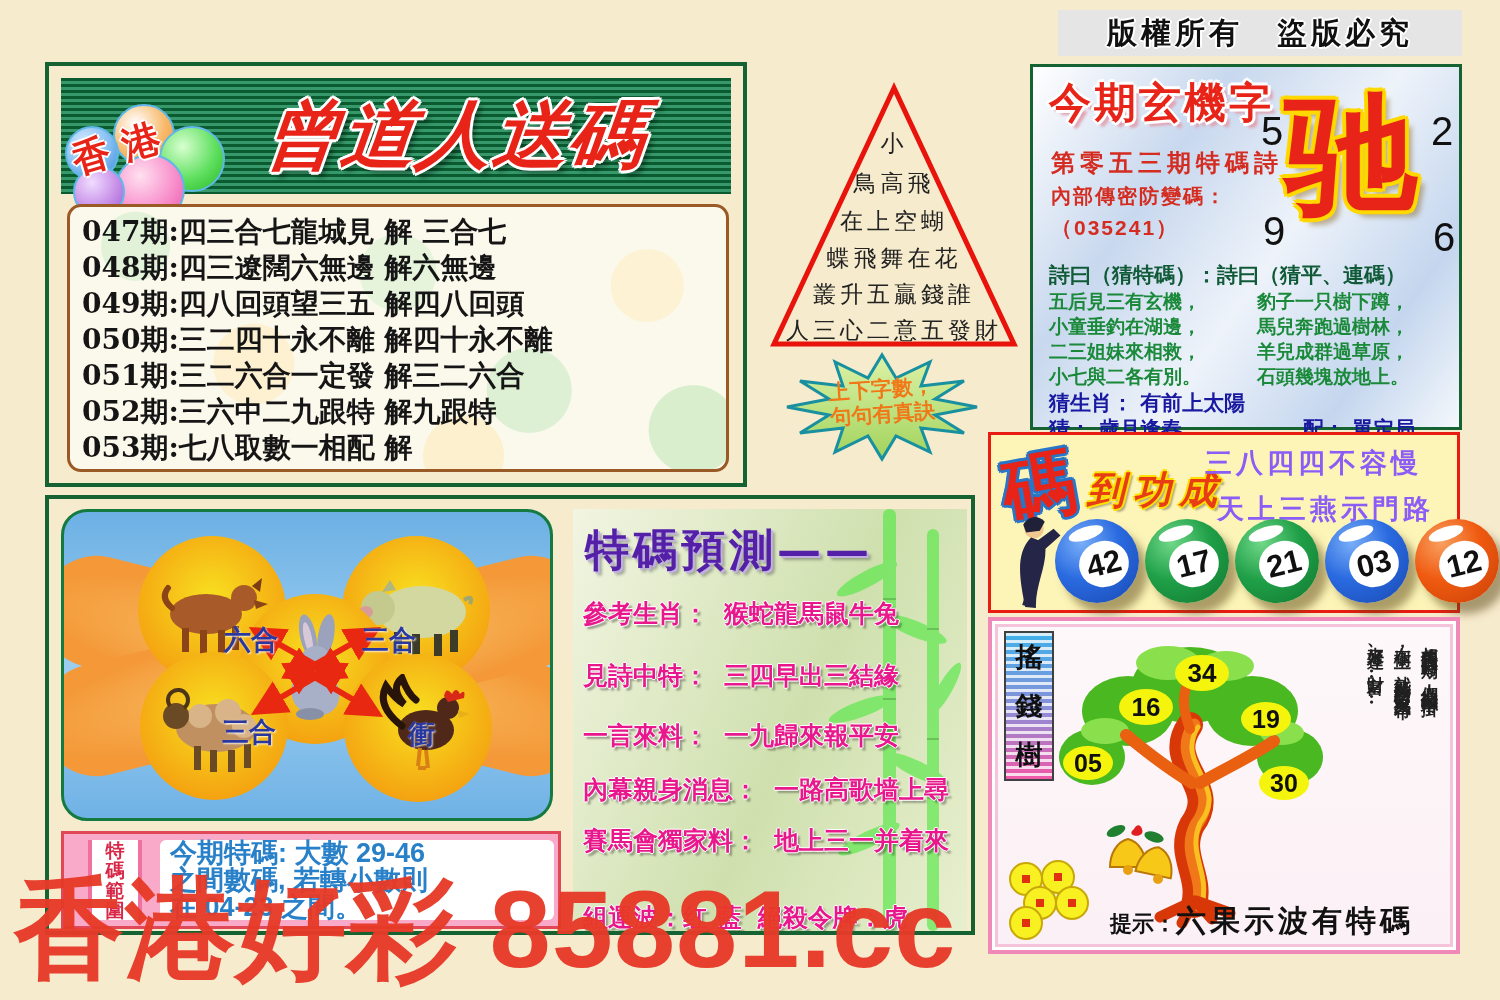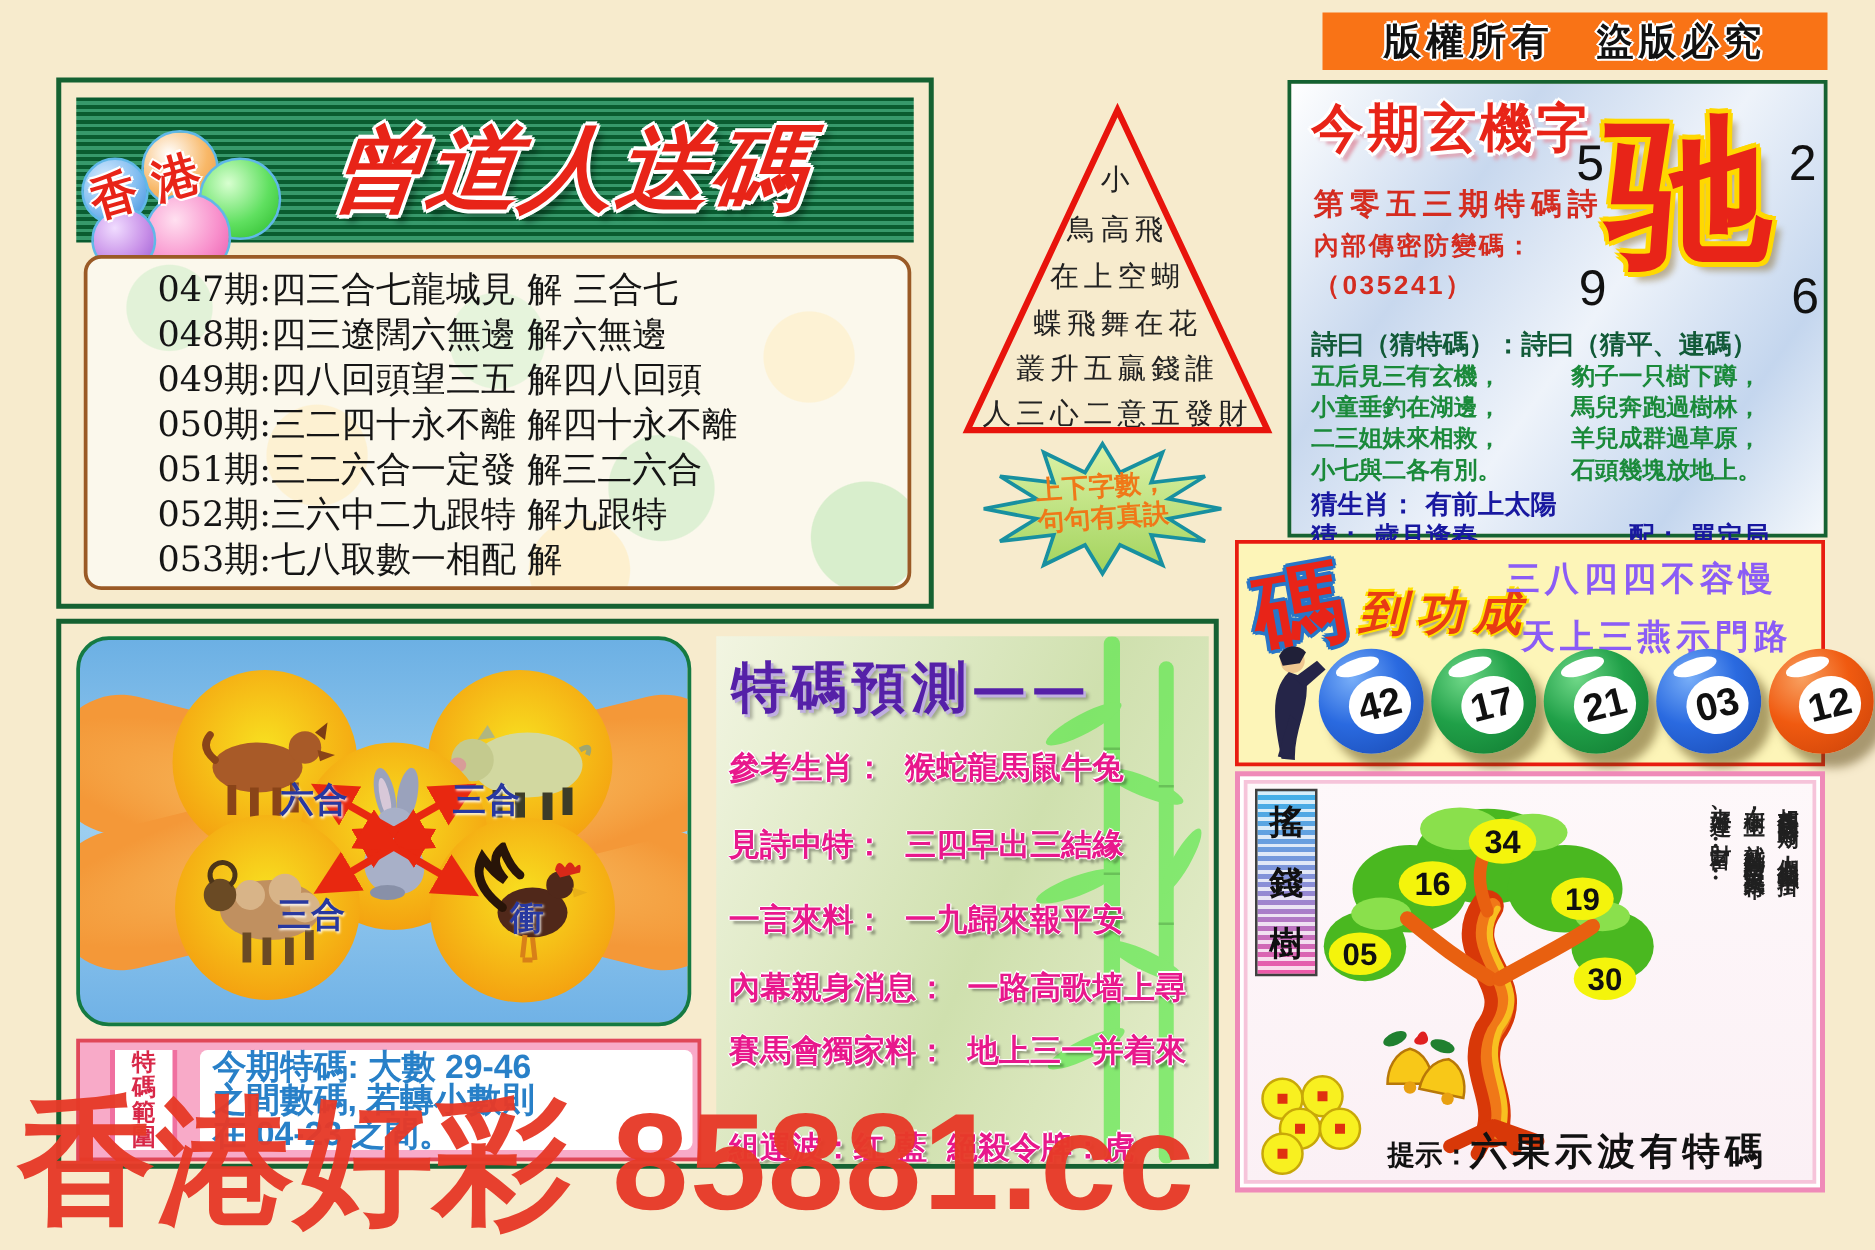--- a/index.html
+++ b/index.html
@@ -1,21 +1,21 @@
 <!DOCTYPE html>
 <html><head>
 <meta charset="utf-8">
 <style>
   html,body{margin:0;padding:0;}
   .page{position:relative;width:1500px;height:1000px;background:#f7ebcd;overflow:hidden;
         font-family:"Liberation Sans",sans-serif;}
   .abs{position:absolute;}
 
   
-  .copyright{left:1058px;top:10px;width:404px;height:46px;background:#f97316;
+  .copyright{left:1058px;top:10px;width:404px;height:46px;background:#e5e5e5;
     display:flex;align-items:center;justify-content:center;font-size:30px;font-weight:bold;color:#111;
     letter-spacing:4px;font-family:"DejaVu Serif",serif;
     text-shadow:-2px 0 #fff,2px 0 #fff,0 -2px #fff,0 2px #fff,-1px -1px #fff,1px 1px #fff,-1px 1px #fff,1px -1px #fff;}
 
   
   .box-top-left{left:45px;top:62px;width:702px;height:425px;border:4px solid #156232;background:#f7ebcd;box-sizing:border-box;}
   .masthead{position:absolute;left:12px;top:12px;width:670px;height:116px;
     background:repeating-linear-gradient(180deg,#0a5c30 0px,#0a5c30 3px,#37996b 3px,#37996b 6px);
     display:flex;align-items:center;justify-content:center;padding-left:120px;box-sizing:border-box;}
   .masthead-title{font-size:74px;font-weight:bold;font-style:italic;color:#e82418;letter-spacing:2px;
@@ -34,21 +34,21 @@
   .periods{position:absolute;left:18px;top:138px;width:662px;height:268px;border:3px solid #9a5a26;border-radius:14px;
     background-color:#fbf8ec;box-sizing:border-box;padding:7px 12px;
     background-image:
       radial-gradient(circle at 10% 15%,#e2f2d8 0 34px,transparent 35px),
       radial-gradient(circle at 28% 60%,#fdf1d2 0 40px,transparent 41px),
       radial-gradient(circle at 50% 25%,#e6f4dc 0 38px,transparent 39px),
       radial-gradient(circle at 70% 70%,#def0d4 0 42px,transparent 43px),
       radial-gradient(circle at 88% 30%,#fdf2d4 0 36px,transparent 37px),
       radial-gradient(circle at 60% 95%,#fdf0cf 0 40px,transparent 41px),
       radial-gradient(circle at 95% 85%,#d8eecc 0 44px,transparent 45px);}
-  .period-line{font-family:"DejaVu Serif",serif;font-weight:normal;font-size:28px;line-height:36px;color:#151515;white-space:nowrap;margin-left:44px;}
+  .period-line{font-family:"DejaVu Serif",serif;font-weight:bold;font-size:28px;line-height:36px;color:#151515;white-space:nowrap;}
 
   
   .triangle-wrap{left:768px;top:82px;width:252px;height:270px;}
   .tri-line{position:absolute;width:100%;text-align:center;font-family:"DejaVu Serif",serif;color:#222;
     font-size:23px;font-weight:500;letter-spacing:4px;white-space:nowrap;}
 
   
   .starburst{left:782px;top:350px;width:200px;height:115px;}
   .star-text{position:absolute;left:0;top:26px;width:100%;text-align:center;font-size:21px;line-height:25px;
     font-weight:bold;color:#f07818;transform:rotate(-4deg);font-family:"DejaVu Serif",serif;}

